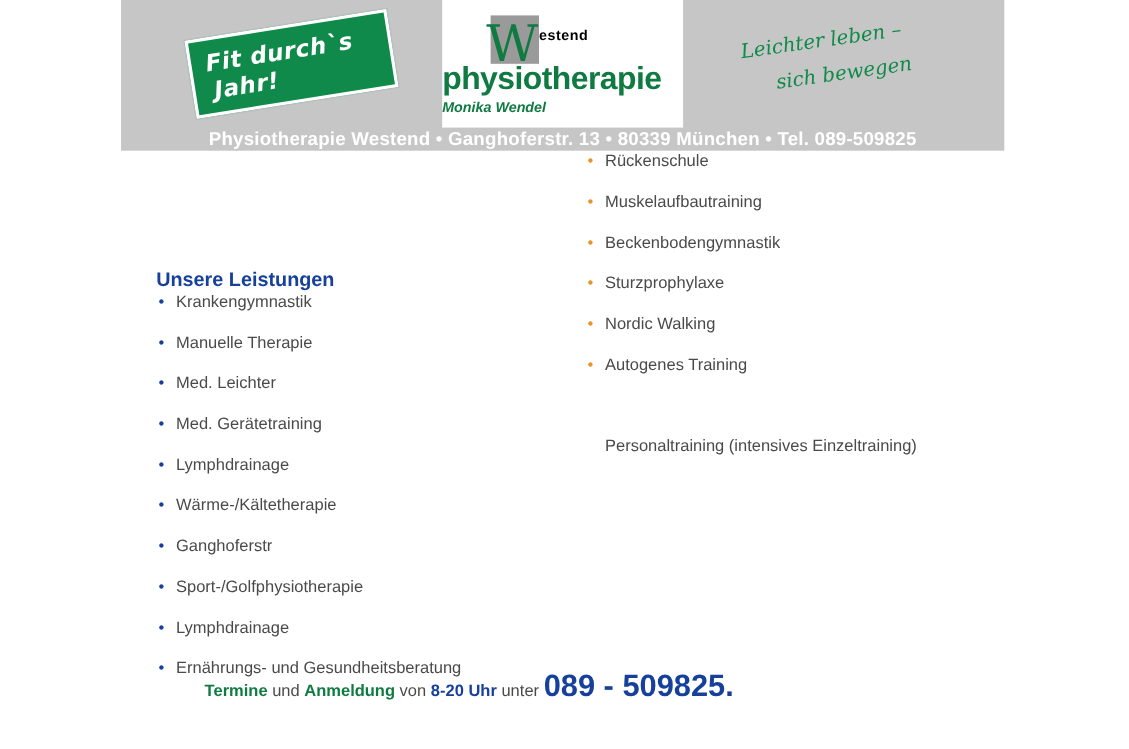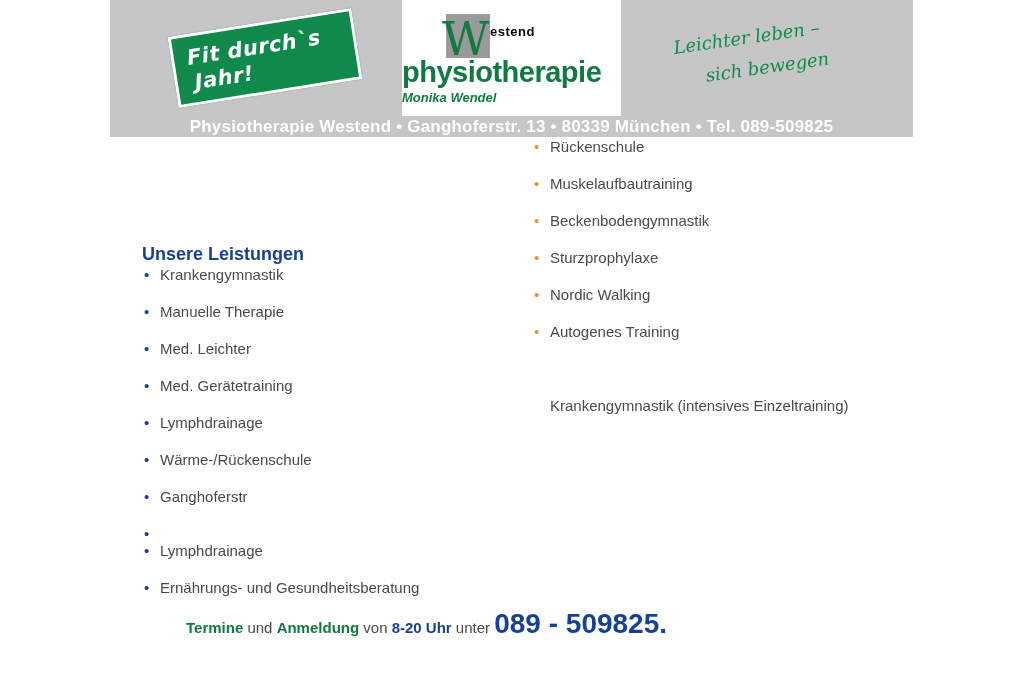--- a/index.html
+++ b/index.html
@@ -272,37 +272,37 @@
 <div class="content">
 
   <div class="col-left">
     <h2 class="heading">Unsere Leistungen</h2>
     <ul class="services list-left">
       <li><span class="bullet bullet-blue">•</span><span>Krankengymnastik</span></li>
       <li><span class="bullet bullet-blue">•</span><span>Manuelle Therapie</span></li>
       <li><span class="bullet bullet-blue">•</span><span>Med. Leichter</span></li>
       <li><span class="bullet bullet-blue">•</span><span>Med. Gerätetraining</span></li>
       <li><span class="bullet bullet-blue">•</span><span>Lymphdrainage</span></li>
-      <li><span class="bullet bullet-blue">•</span><span>Wärme-/Rückenschule</span></li>
+      <li><span class="bullet bullet-blue">•</span><span>Wärme-/Kältetherapie</span></li>
       <li><span class="bullet bullet-blue">•</span><span>Ganghoferstr</span></li>
-      <li><span class="bullet bullet-blue">•</span></li>
+      <li><span class="bullet bullet-blue">•</span><span>Sport-/Golfphysiotherapie</span></li>
       <li><span class="bullet bullet-blue">•</span><span>Lymphdrainage</span></li>
       <li><span class="bullet bullet-blue">•</span><span>Ernährungs- und Gesundheitsberatung</span></li>
     </ul>
   </div>
 
   <div class="col-right">
     <ul class="services list-right">
       <li><span class="bullet bullet-orange">•</span><span>Rückenschule</span></li>
       <li><span class="bullet bullet-orange">•</span><span>Muskelaufbautraining</span></li>
       <li><span class="bullet bullet-orange">•</span><span>Beckenbodengymnastik</span></li>
       <li><span class="bullet bullet-orange">•</span><span>Sturzprophylaxe</span></li>
       <li><span class="bullet bullet-orange">•</span><span>Nordic Walking</span></li>
       <li><span class="bullet bullet-orange">•</span><span>Autogenes Training</span></li>
     </ul>
-    <div class="personal">Krankengymnastik (intensives Einzeltraining)</div>
+    <div class="personal">Personaltraining (intensives Einzeltraining)</div>
   </div>
 
   <div class="footer-line">
     <span class="f-green">Termine</span><span> und </span><span class="f-green">Anmeldung</span><span> von </span><span class="f-blue-b">8-20 Uhr</span><span> unter </span><span class="f-phone">089 - 509825</span><span class="f-dot">.</span>
   </div>
 
 </div>
 
 </body></html>

